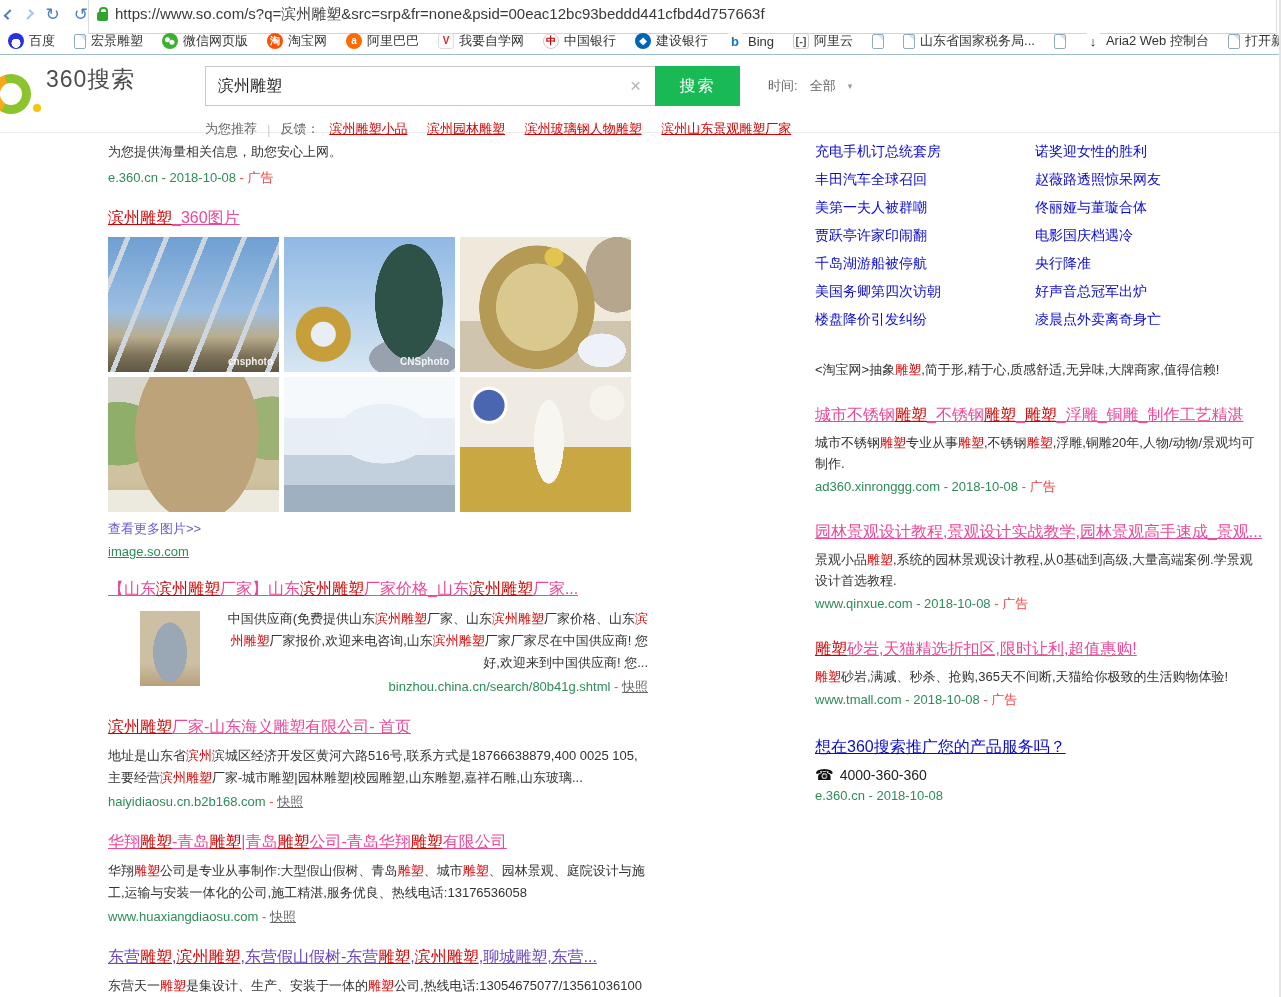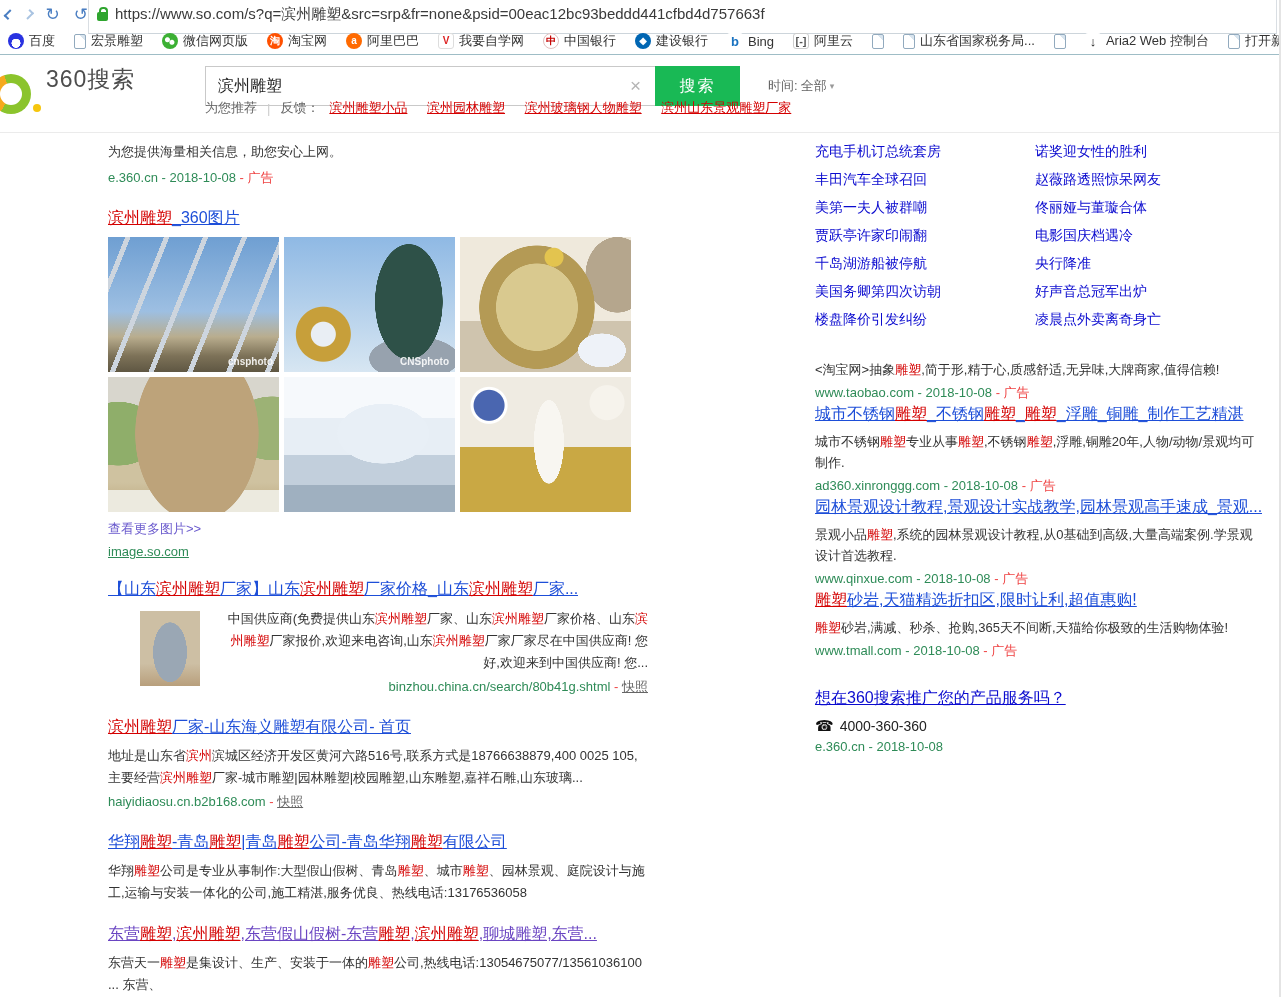--- a/index.html
+++ b/index.html
@@ -39,37 +39,37 @@
   .logo{position:absolute;left:-9px;top:9px;display:flex;align-items:flex-end;}
   .ring{width:40px;height:40px;border-radius:50%;background:conic-gradient(from 215deg,#f5a91d 0 125deg,#8bc42c 125deg 355deg,#f5a91d 355deg 360deg);position:relative;}
   .ring::after{content:'';position:absolute;inset:9px;background:#fff;border-radius:50%;}
   .ring-dot{width:8px;height:8px;background:#f6c60e;border-radius:50%;margin:0 5px 2px 2px;}
   .logo-text{font-size:23px;color:#4d4d4d;letter-spacing:1px;margin-bottom:19px;}
   .searchrow{position:absolute;left:205px;top:11px;display:flex;align-items:center;}
   .sbox{width:450px;height:40px;border:1px solid #c9c9c9;border-right:none;display:flex;align-items:center;background:#fff;}
   .sbox input{flex:1;border:none;outline:none;font-size:16px;color:#222;padding:0 12px;font-family:inherit;height:36px;background:transparent;}
   .clear-x{color:#b5b5b5;font-size:19px;padding:0 14px;cursor:pointer;}
   .sbtn{width:85px;height:40px;background:#19b955;color:#fff;font-size:16px;border:none;display:flex;align-items:center;justify-content:center;letter-spacing:2px;cursor:pointer;}
-  .timef{margin-left:28px;font-size:13px;color:#666;display:flex;align-items:center;gap:3px;}
+  .timef{margin-left:28px;font-size:13px;color:#666;display:flex;align-items:center;gap:12px;}
   .timef .tri{font-size:9px;color:#999;}
-  .recrow{position:absolute;left:205px;top:44px;font-size:13px;display:flex;align-items:center;gap:10px;white-space:nowrap;}
+  .recrow{position:absolute;left:205px;top:65px;font-size:13px;display:flex;align-items:center;gap:10px;white-space:nowrap;}
   .recrow .lbl{color:#666;}
   .recrow .bar{color:#ccc;}
   .reclink{color:#d40000;text-decoration:underline;margin-right:16px;cursor:pointer;}
 
   
   .content{display:flex;padding:9px 0 0 108px;}
   .leftcol{width:540px;flex:0 0 auto;}
   .rightcol{width:447px;flex:0 0 auto;margin-left:167px;}
 
   .tl{font-size:16px;line-height:21px;cursor:pointer;display:inline-block;white-space:nowrap;max-width:100%;overflow:hidden;}
   .tl span{text-decoration:underline;}
   .desc{font-size:13px;line-height:22px;color:#333;word-break:break-all;margin-top:4px;}
   .cite{font-size:13px;line-height:20px;margin-top:3px;white-space:nowrap;}
-  .seg-blue{color:#1d4ed8;}
+  .seg-blue{color:#ec4899;}
   .seg-red{color:#d40000;}
   .seg-purple{color:#6a45c2;}
   .seg-text{color:#333;}
   .seg-green{color:#2e8b57;}
   .seg-gray{color:#ef4444;}
   .seg-snap{color:#666;text-decoration:underline;cursor:pointer;}
 
   .topad-desc{font-size:13px;line-height:20px;color:#333;}
   .topad-cite{font-size:13px;margin-top:6px;}
 
@@ -88,21 +88,21 @@
 
   .result{margin-top:19px;}
   .r1-body{display:flex;margin-top:5px;text-align:right;}
   .thumb-1{width:60px;height:75px;margin:3px 15px 0 32px;flex:0 0 auto;cursor:pointer;background:radial-gradient(17px 30px at 50% 55%,#9aa7b4 0 99%,transparent 100%),linear-gradient(180deg,#cdbfa4 0 70%,#b89f7c 100%);}
   .r1-text{width:433px;}
   .r1-text .desc{margin-top:0;}
 
   
   .news{display:grid;grid-template-columns:220px auto;row-gap:13px;font-size:14px;line-height:15px;margin-top:2px;}
   .news a{color:#0b0bcf;text-decoration:none;cursor:pointer;white-space:nowrap;}
-  .rad{}
+  .rad{margin-top:24px;}
   .rad .desc{margin-top:3px;line-height:21px;}
   .promo{margin-top:27px;}
   .promo-title{font-size:16px;color:#0b0bcf;text-decoration:underline;cursor:pointer;white-space:nowrap;}
   .promo-phone{margin-top:8px;font-size:14px;color:#222;display:flex;align-items:center;gap:6px;}
   .phone-ic{font-size:15px;color:#111;}
   .promo-cite{margin-top:4px;font-size:13px;color:#2e8b57;}
 </style>
 </head>
 <body>
 
@@ -255,20 +255,21 @@
 
       <div class="result">
         <a class="tl"><span class="seg-red">滨州雕塑</span><span class="seg-blue">厂家-山东海义雕塑有限公司- 首页</span></a>
         <div class="desc"><span class="seg-text">地址是山东省</span><span class="seg-red">滨州</span><span class="seg-text">滨城区经济开发区黄河六路516号,联系方式是18766638879,400 0025 105,主要经营</span><span class="seg-red">滨州雕塑</span><span class="seg-text">厂家-城市雕塑|园林雕塑|校园雕塑,山东雕塑,嘉祥石雕,山东玻璃...</span></div>
         <div class="cite"><span class="seg-green">haiyidiaosu.cn.b2b168.com</span><span class="seg-gray"> - </span><span class="seg-snap">快照</span></div>
       </div>
 
       <div class="result">
         <a class="tl"><span class="seg-blue">华翔</span><span class="seg-red">雕塑</span><span class="seg-blue">-青岛</span><span class="seg-red">雕塑</span><span class="seg-blue">|青岛</span><span class="seg-red">雕塑</span><span class="seg-blue">公司-青岛华翔</span><span class="seg-red">雕塑</span><span class="seg-blue">有限公司</span></a>
         <div class="desc"><span class="seg-text">华翔</span><span class="seg-red">雕塑</span><span class="seg-text">公司是专业从事制作:大型假山假树、青岛</span><span class="seg-red">雕塑</span><span class="seg-text">、城市</span><span class="seg-red">雕塑</span><span class="seg-text">、园林景观、庭院设计与施工,运输与安装一体化的公司,施工精湛,服务优良、热线电话:13176536058</span></div>
+        <div class="cite"><span class="seg-green">www.huaxiangdiaosu.com</span><span class="seg-gray"> - </span><span class="seg-snap">快照</span></div>
       </div>
 
       <div class="result">
         <a class="tl"><span class="seg-purple">东营</span><span class="seg-red">雕塑</span><span class="seg-purple">,</span><span class="seg-red">滨州雕塑</span><span class="seg-purple">,东营假山假树-东营</span><span class="seg-red">雕塑</span><span class="seg-purple">,</span><span class="seg-red">滨州雕塑</span><span class="seg-purple">,聊城雕塑,东营...</span></a>
         <div class="desc"><span class="seg-text">东营天一</span><span class="seg-red">雕塑</span><span class="seg-text">是集设计、生产、安装于一体的</span><span class="seg-red">雕塑</span><span class="seg-text">公司,热线电话:13054675077/13561036100 ... 东营、</span></div>
         
       </div>
 
     </div>
 
@@ -286,21 +287,20 @@
         <a>千岛湖游船被停航</a>
         <a>央行降准</a>
         <a>美国务卿第四次访朝</a>
         <a>好声音总冠军出炉</a>
         <a>楼盘降价引发纠纷</a>
         <a>凌晨点外卖离奇身亡</a>
       </div>
 
       <div class="rad" style="margin-top:32px;">
         <div class="desc"><span class="seg-text">&lt;淘宝网&gt;抽象</span><span class="seg-red">雕塑</span><span class="seg-text">,简于形,精于心,质感舒适,无异味,大牌商家,值得信赖!</span></div>
-        <div class="cite"><span class="seg-green">www.taobao.com - 2018-10-08</span><span class="seg-gray"> - 广告</span></div>
       </div>
 
       <div class="rad">
         <a class="tl"><span class="seg-blue">城市不锈钢</span><span class="seg-red">雕塑</span><span class="seg-blue">_不锈钢</span><span class="seg-red">雕塑</span><span class="seg-blue">_</span><span class="seg-red">雕塑</span><span class="seg-blue">_浮雕_铜雕_制作工艺精湛</span></a>
         <div class="desc"><span class="seg-text">城市不锈钢</span><span class="seg-red">雕塑</span><span class="seg-text">专业从事</span><span class="seg-red">雕塑</span><span class="seg-text">,不锈钢</span><span class="seg-red">雕塑</span><span class="seg-text">,浮雕,铜雕20年,人物/动物/景观均可制作.</span></div>
         <div class="cite"><span class="seg-green">ad360.xinronggg.com - 2018-10-08</span><span class="seg-gray"> - 广告</span></div>
       </div>
 
       <div class="rad">
         <a class="tl"><span class="seg-blue">园林景观设计教程,景观设计实战教学,园林景观高手速成_景观...</span></a>

